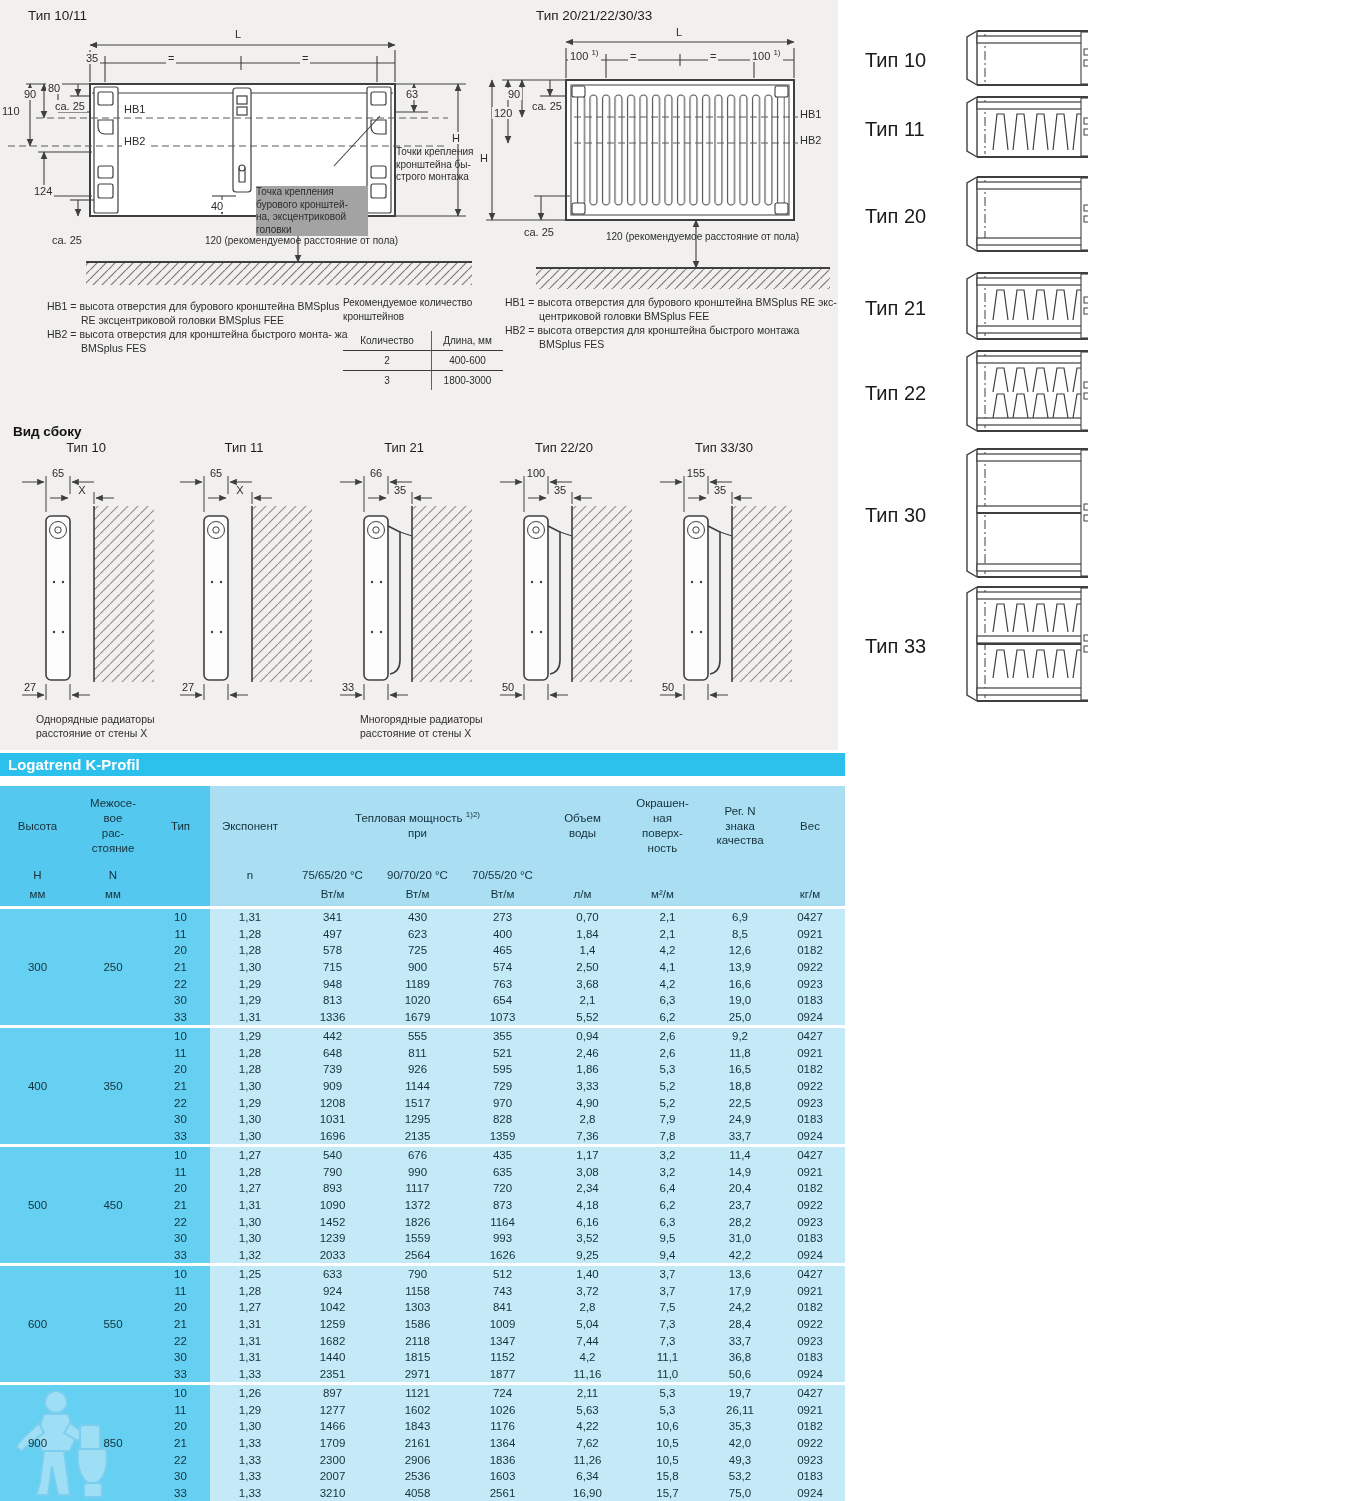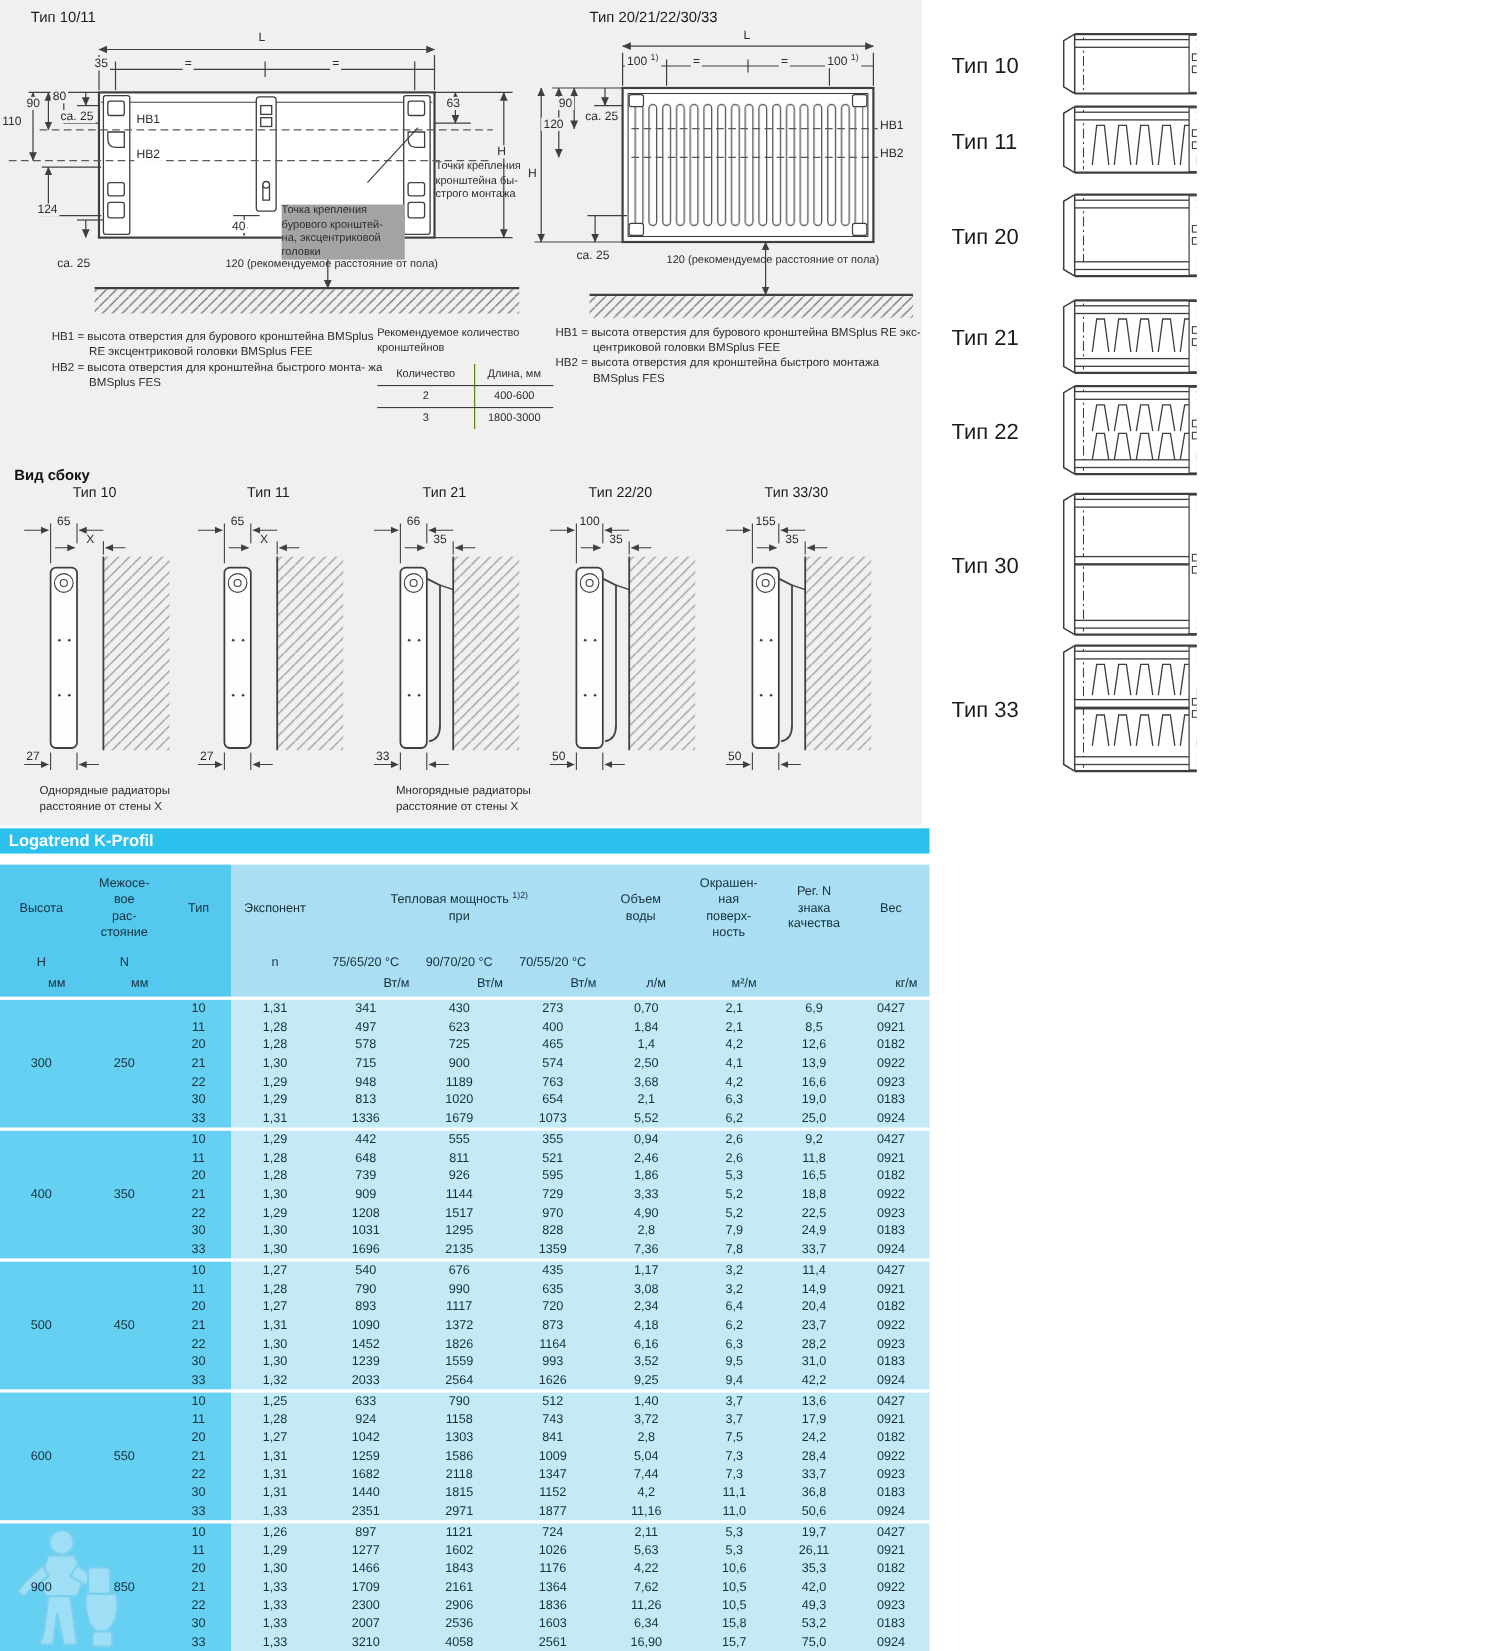--- a/index.html
+++ b/index.html
@@ -35,21 +35,21 @@
   .cross-label{width:96px;margin-left:20px;font-size:20px;color:#1b1b1b;flex:none;}
   
   #tbl-title{position:absolute;left:0;top:753px;width:845px;height:23px;background:#2cc0ed;color:#fff;
     font-size:15px;font-weight:bold;line-height:23px;padding-left:8px;box-sizing:border-box;}
   #tbl-header{position:absolute;left:0;top:786px;width:845px;height:120px;display:flex;
     background:linear-gradient(90deg,#55c8f0 0,#55c8f0 210px,#a9def3 210px,#a9def3 100%);
     font-size:11.5px;color:#15303a;}
   .hc{display:flex;flex-direction:column;text-align:center;box-sizing:border-box;}
   .hl{flex:1;display:flex;flex-direction:column;justify-content:center;white-space:pre-line;line-height:1.3;}
   .hs{height:19px;line-height:19px;}
-  .hu{height:21px;line-height:18px;padding-left:28px;}
+  .hu{height:21px;line-height:18px;}
   .three{display:grid;grid-template-columns:85px 85px 85px;}
   .w75{width:75px}.w76{width:76px}.w59{width:59px}.w80{width:80px}.w255{width:255px}
   .w85{width:85px}.w70{width:70px}
   #tbl-blocks{position:absolute;left:0;top:909px;width:845px;}
   .tblock{position:relative;display:flex;height:116px;margin-bottom:3px;font-size:11.5px;color:#15303a;
     background:linear-gradient(90deg,#66d0f2 0,#66d0f2 210px,#c4eaf8 210px,#c4eaf8 100%);}
   .bcell{display:flex;align-items:center;justify-content:center;position:relative;}
   .hcolw{width:75px}.ncolw{width:76px}
   .typecol{width:59px;display:flex;flex-direction:column;}
   .trow{flex:1;display:flex;align-items:center;justify-content:center;}

